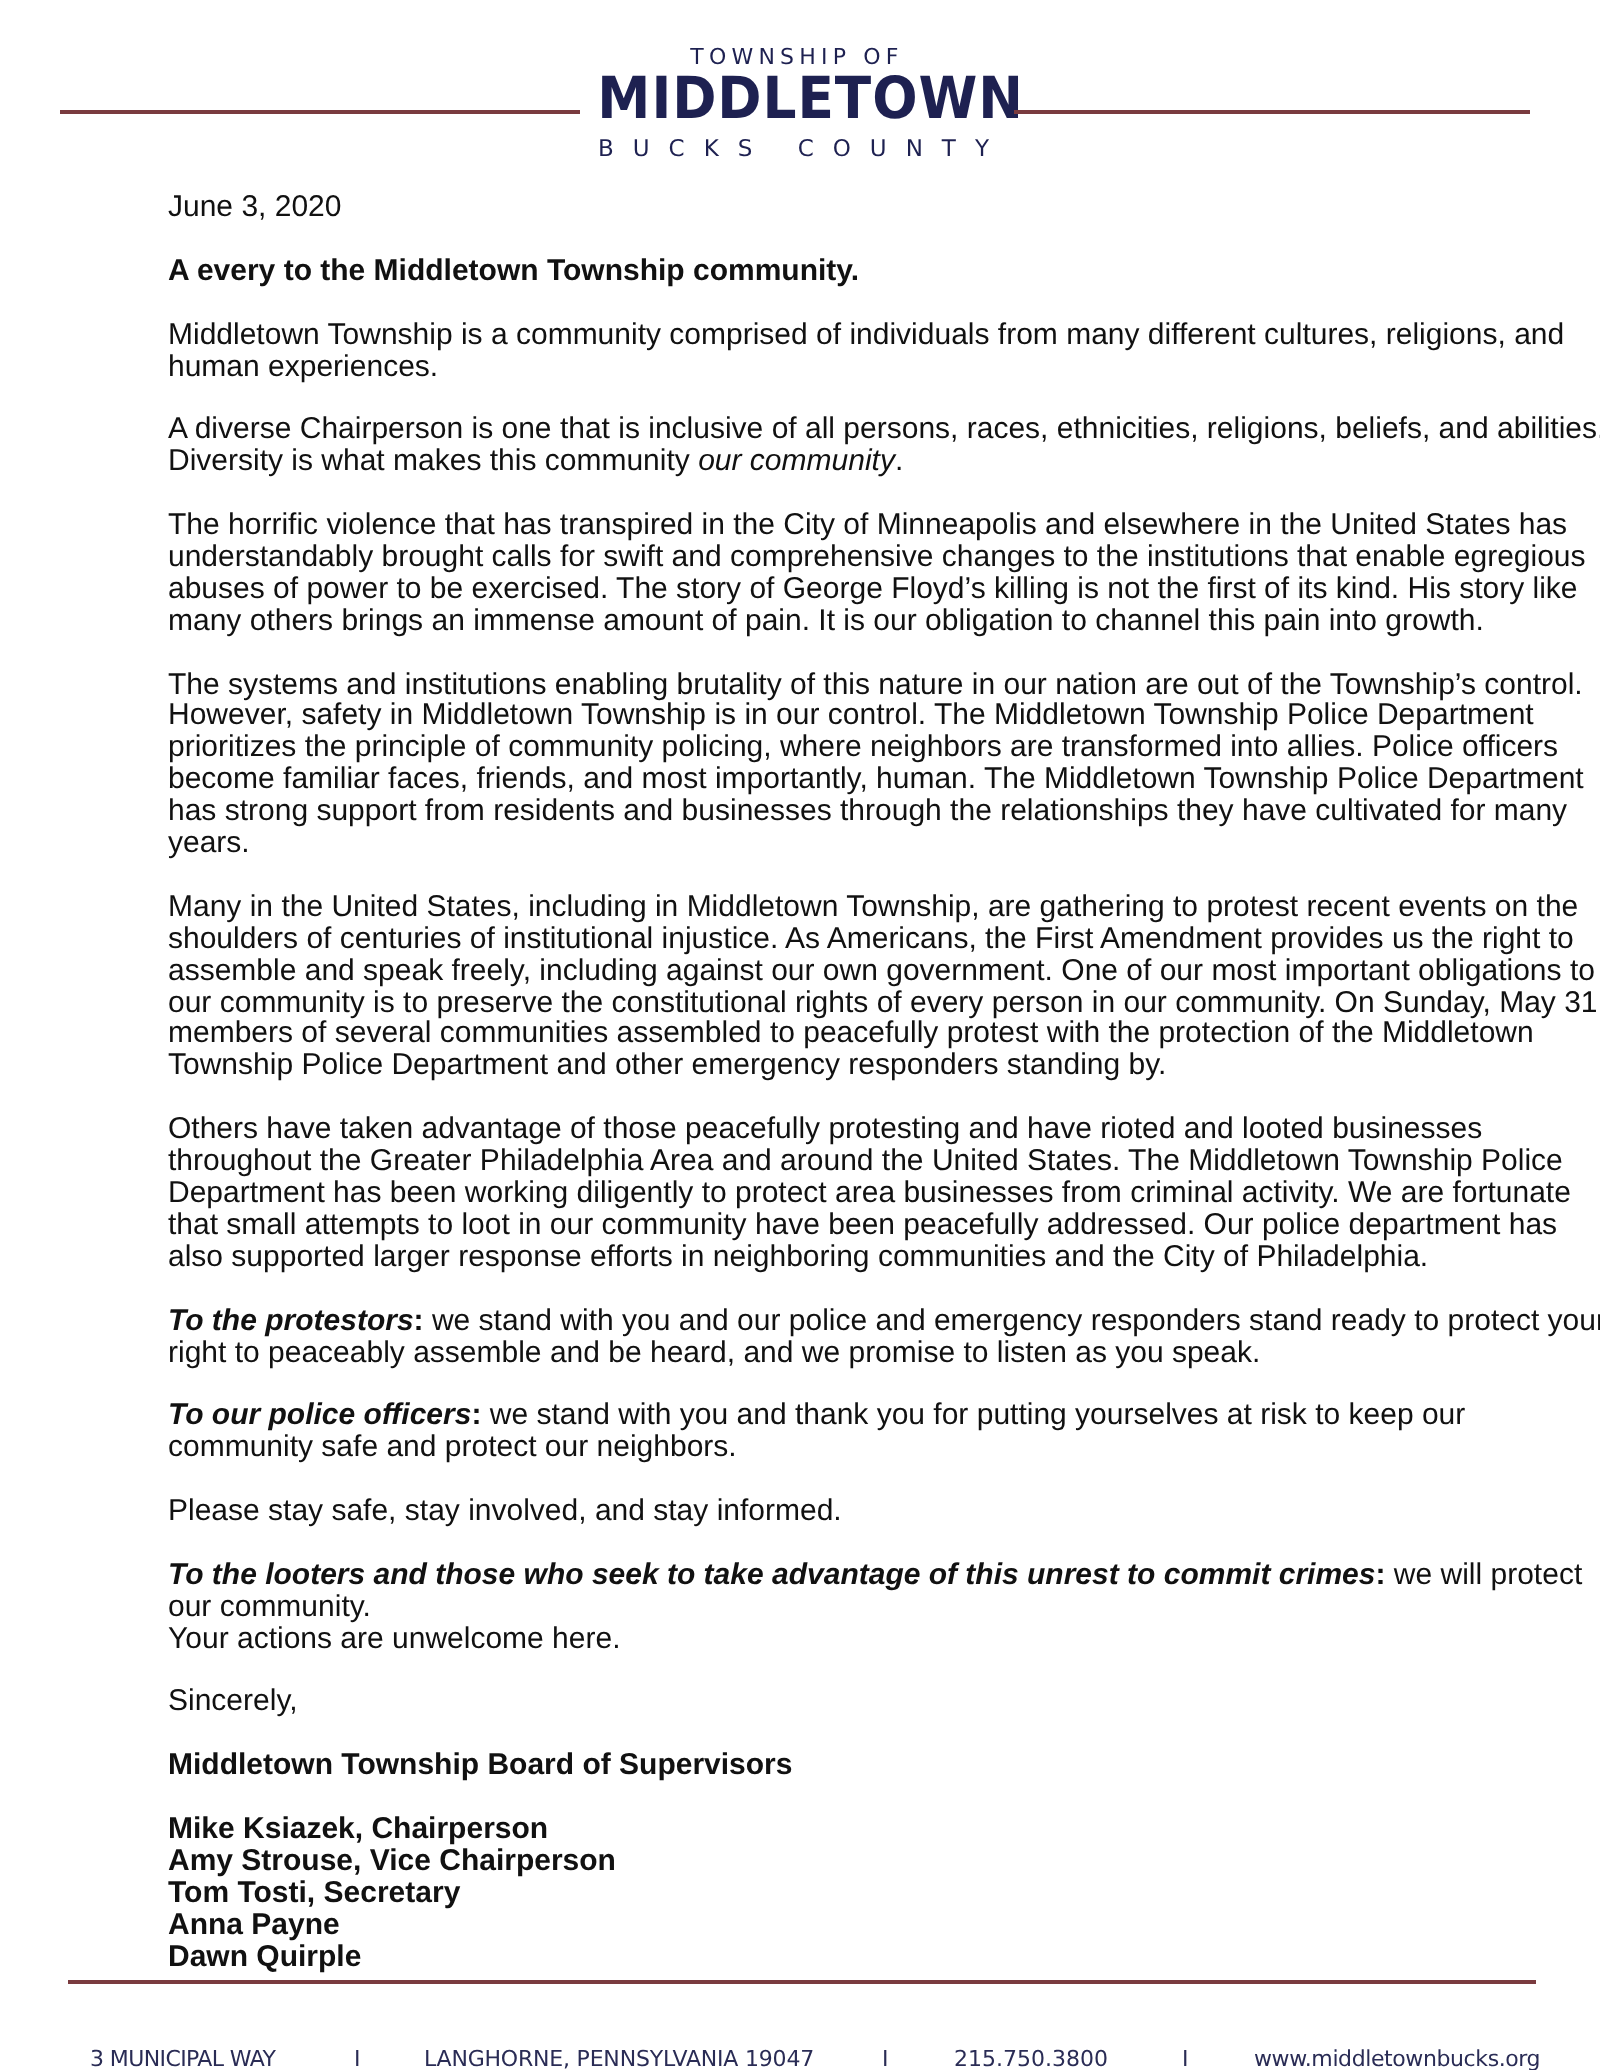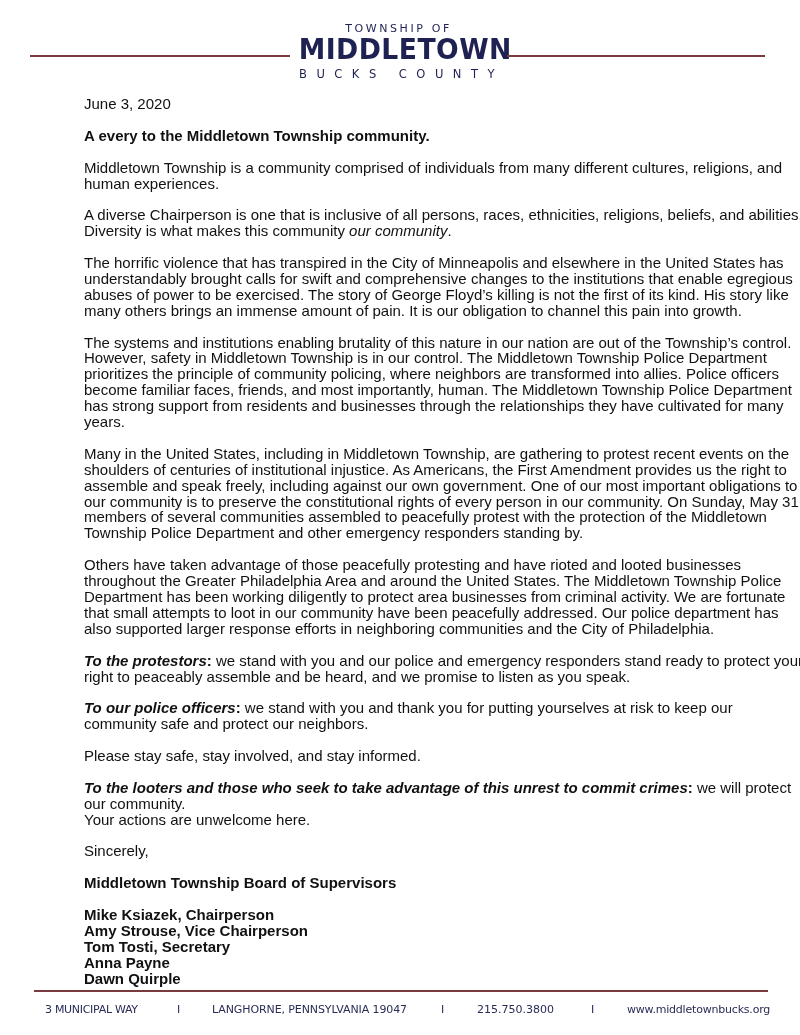--- a/index.html
+++ b/index.html
@@ -99,21 +99,21 @@
     .footer {
       position: absolute;
       top: 1003px;
       left: 0;
       width: 800px;
       height: 20px;
       font-family: "DejaVu Sans", sans-serif;
       font-size: 11px;
       color: #2a2c55;
     }
-    .footer span { position: absolute; white-space: nowrap; }
+    .footer span { position: absolute; white-space: nowrap; margin-top: 20px; }
     .f-addr { left: 45px; letter-spacing: -0.3px; }
     .f-sep1 { left: 177px; }
     .f-city { left: 212px; letter-spacing: -0.1px; }
     .f-sep2 { left: 441px; }
     .f-phone { left: 477px; }
     .f-sep3 { left: 591px; }
     .f-web { left: 627px; letter-spacing: -0.2px; }
   </style>
 </head>
 <body>

